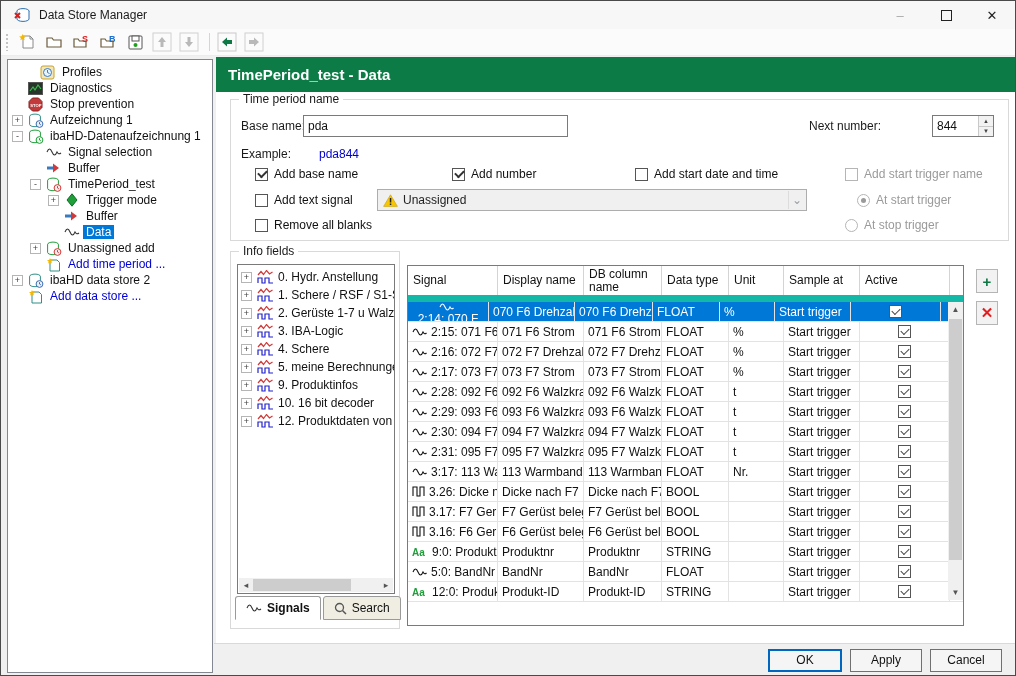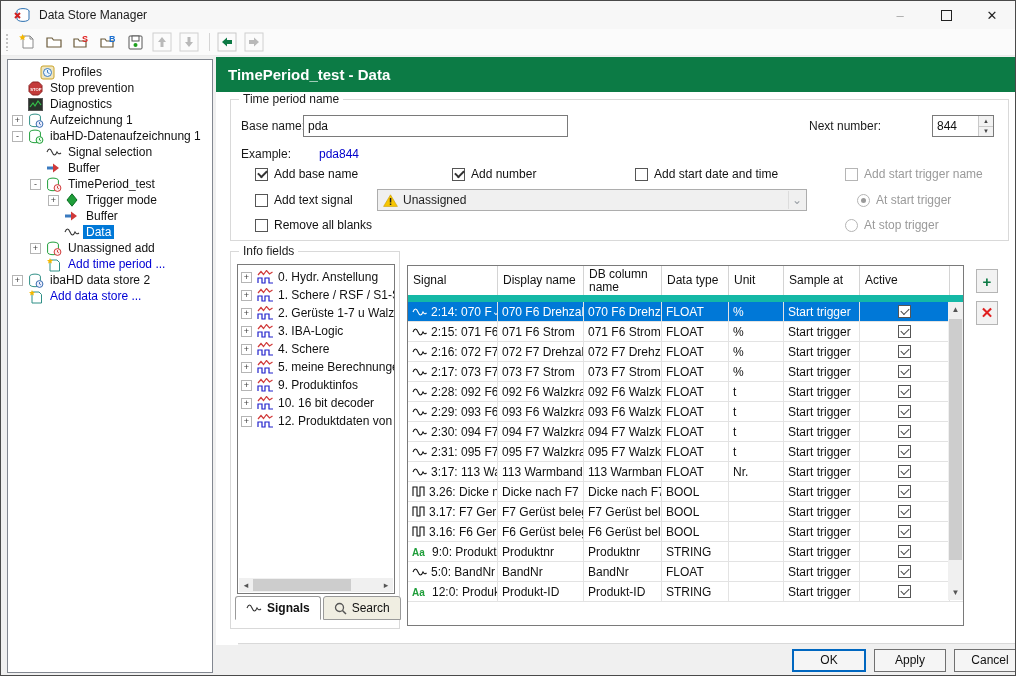--- a/index.html
+++ b/index.html
@@ -81,21 +81,21 @@
   .vscroll { position:absolute; right:0; top:36px; width:15px; bottom:25px; background:#f0f0f0; }
   .vscroll .va { height:15px; display:flex; align-items:center; justify-content:center; font-size:8px; color:#555; }
   .vscroll .vthumb { position:absolute; left:1px; right:1px; top:17px; bottom:40px; background:#cdcdcd; }
   .vscroll .vdown { position:absolute; bottom:0; left:0; right:0; }
   .combochev { margin-left:auto; font-size:10px; color:#e8f2ff; }
   
   .sidebtn { position:absolute; left:975px; width:22px; height:24px; border:1px solid #b5b5b5; background:#f2f2f2; display:flex; align-items:center; justify-content:center; font-size:15px; font-weight:bold; }
   .sidebtn.add { color:#0d7a45; top:268px; }
   .sidebtn.del { color:#e02020; top:300px; }
   
-  .footer { position:absolute; left:213px; right:0; bottom:0; height:32px; background:#f0f0f0; border-top:1px solid #d9d9d9;margin-left:24px; }
+  .footer { position:absolute; left:213px; right:0; bottom:0; height:32px; background:#f0f0f0; border-top:1px solid #d9d9d9; }
   .fbtn { position:absolute; top:5px; height:23px; background:#f5f5f5; border:1px solid #707070; text-align:center; line-height:21px; }
   .fbtn.ok { border:2px solid #0067c0; line-height:19px; }
 </style>
 </head>
 <body>
 
 <div class="titlebar">
   <svg class="appicon" viewBox="0 0 18 18">
     <ellipse cx="10" cy="5" rx="6" ry="2.4" fill="#fff" stroke="#2a6fb0"></ellipse>
     <path d="M4 5 v8 a6 2.4 0 0 0 12 0 v-8" fill="#fff" stroke="#2a6fb0"></path>
@@ -184,36 +184,36 @@
             <rect x="1" y="1" width="13" height="13" rx="2" fill="#f0e6c0" stroke="#c9a227"></rect>
             <circle cx="7.5" cy="7.5" r="4" fill="#e8f4ff" stroke="#3a7abf"></circle>
             <path d="M7.5 5 v2.5 l2 1" stroke="#3a7abf" fill="none"></path>
           </svg>
         </span>
         <span class="tlabel">Profiles</span>
       </div>
       <div class="trow" style="padding-left: 4px;">
         <span class="texp none"></span>
         <span class="ticon">
+          <svg width="15" height="13" viewBox="0 0 15 13">
+            <rect x="0.5" y="0.5" width="14" height="12" fill="#28332a" stroke="#555"></rect>
+            <path d="M2 9 l3 -4 2 3 3 -5 3 4" stroke="#35c04a" fill="none" stroke-width="1.2"></path>
+          </svg>
+        </span>
+        <span class="tlabel">Diagnostics</span>
+      </div>
+      <div class="trow" style="padding-left: 4px;">
+        <span class="texp none"></span>
+        <span class="ticon">
           <svg width="15" height="15" viewBox="0 0 15 15">
             <path d="M4.5 1 h6 l3.5 3.5 v6 L10.5 14 h-6 L1 10.5 v-6 Z" fill="#c43a3a" stroke="#8a2020"></path>
             <text x="2.2" y="9.6" font-size="4.2" font-weight="bold" fill="#fff" font-family="Liberation Sans,sans-serif">STOP</text>
           </svg>
         </span>
         <span class="tlabel">Stop prevention</span>
-      </div>
-      <div class="trow" style="padding-left: 4px;">
-        <span class="texp none"></span>
-        <span class="ticon">
-          <svg width="15" height="13" viewBox="0 0 15 13">
-            <rect x="0.5" y="0.5" width="14" height="12" fill="#28332a" stroke="#555"></rect>
-            <path d="M2 9 l3 -4 2 3 3 -5 3 4" stroke="#35c04a" fill="none" stroke-width="1.2"></path>
-          </svg>
-        </span>
-        <span class="tlabel">Diagnostics</span>
       </div>
       <div class="trow" style="padding-left: 4px;">
         <span class="texp">+</span>
         <span class="ticon">
           <svg width="16" height="15" viewBox="0 0 16 15">
             <ellipse cx="7" cy="3.4" rx="5.4" ry="2.3" fill="#fff" stroke="#2f8f86"></ellipse>
             <path d="M1.6 3.4 v8 a5.4 2.3 0 0 0 10.8 0 v-8" fill="#fff" stroke="#2f8f86"></path>
             <circle cx="11.5" cy="11" r="3.4" fill="#eef" stroke="#3a6fb0"></circle>
             <path d="M11.5 9.2 v1.8 l1.3 .8" stroke="#3a6fb0" fill="none"></path>
           </svg>
@@ -528,21 +528,21 @@
       <div class="th" style="width: 90px;">Signal</div>
       <div class="th" style="width: 86px;">Display name</div>
       <div class="th" style="width: 78px;">DB column name</div>
       <div class="th" style="width: 67px;">Data type</div>
       <div class="th" style="width: 55px;">Unit</div>
       <div class="th" style="width: 76px;">Sample at</div>
       <div class="th" style="width: 90px;">Active</div>
     </div>
   <div id="table-body">
       <div class="tr sel">
-        <div class="td sigcell" style="width: 90px;">
+        <div class="td sigcell" style="width: 81px; flex-direction: column;">
           <span class="sicon">
             <svg width="15" height="10" viewBox="0 0 15 10">
               <path d="M1 5 q2.5 -6 5 0 t5 0 q1.5 3 3.5 1" fill="none" stroke="currentColor" stroke-width="1.1"></path>
             </svg>
           </span>
           <span>2:14: 070 F</span>
           <span class="combochev">⌄</span>
         </div>
         <div class="td " style="width: 86px;">070 F6 Drehzahl</div>
         <div class="td " style="width: 78px;">070 F6 Drehzahl</div>

